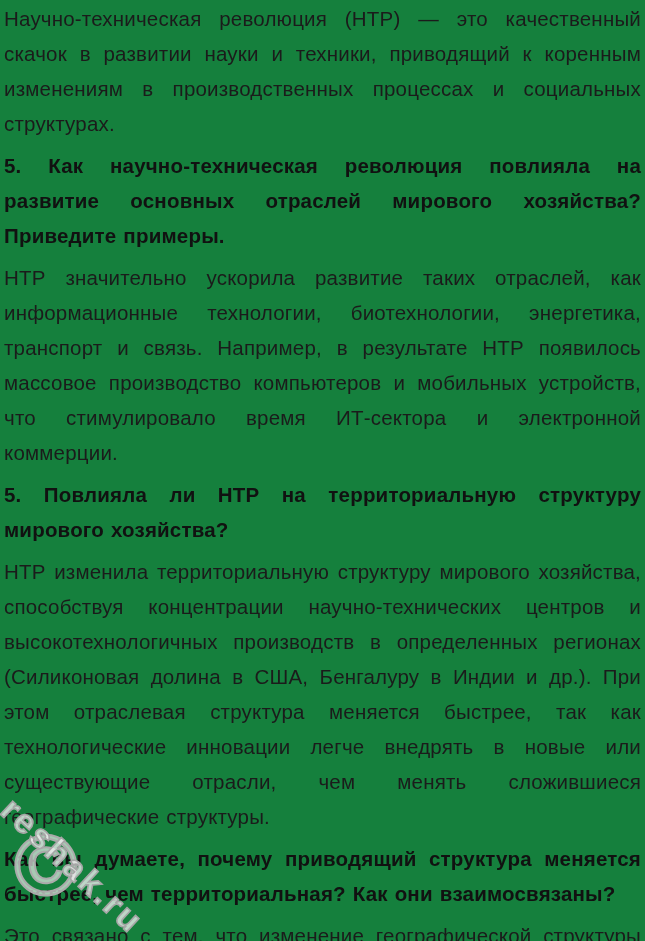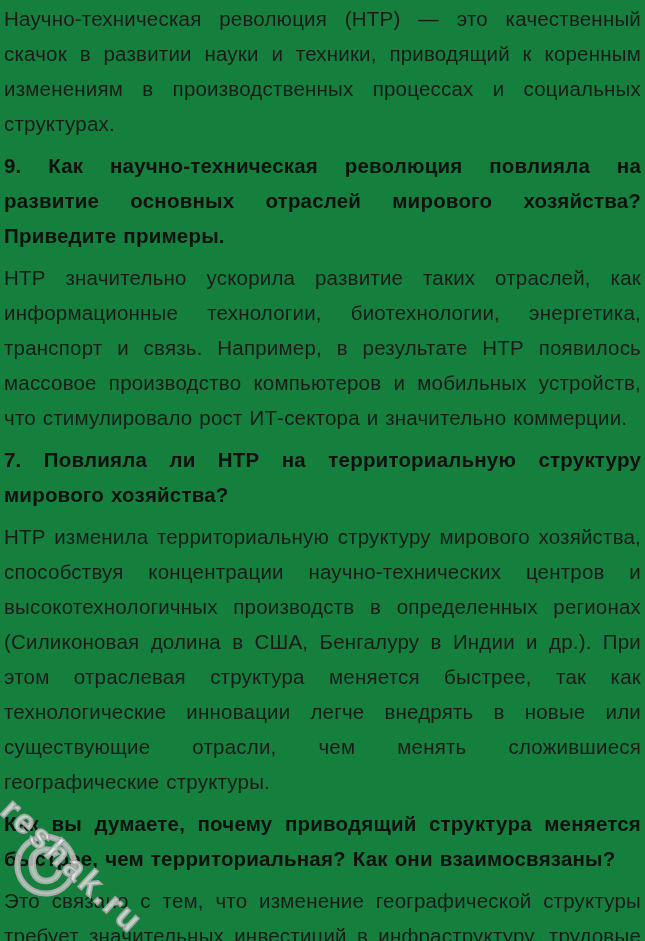--- a/index.html
+++ b/index.html
@@ -76,25 +76,25 @@
   }
 </style>
 </head>
 <body>
 
 <div class="page">
 
   <div class="text-col">
     <p class="block paragraph">Научно-техническая революция (НТР) — это качественный скачок в развитии науки и техники, приводящий к коренным изменениям в производственных процессах и социальных структурах.</p>
 
-    <p class="block heading">9. Как научно-техническая революция повлияла на развитие основных отраслей мирового хозяйства? Приведите примеры.</p>
+    <p class="block heading">5. Как научно-техническая революция повлияла на развитие основных отраслей мирового хозяйства? Приведите примеры.</p>
 
-    <p class="block paragraph">НТР значительно ускорила развитие таких отраслей, как информационные технологии, биотехнологии, энергетика, транспорт и связь. Например, в результате НТР появилось массовое производство компьютеров и мобильных устройств, что стимулировало рост ИТ-сектора и значительно коммерции.</p>
+    <p class="block paragraph">НТР значительно ускорила развитие таких отраслей, как информационные технологии, биотехнологии, энергетика, транспорт и связь. Например, в результате НТР появилось массовое производство компьютеров и мобильных устройств, что стимулировало время ИТ-сектора и электронной коммерции.</p>
 
-    <p class="block heading">7. Повлияла ли НТР на территориальную структуру мирового хозяйства?</p>
+    <p class="block heading">5. Повлияла ли НТР на территориальную структуру мирового хозяйства?</p>
 
     <p class="block paragraph">НТР изменила территориальную структуру мирового хозяйства, способствуя концентрации научно-технических центров и высокотехнологичных производств в определенных регионах (Силиконовая долина в США, Бенгалуру в Индии и др.). При этом отраслевая структура меняется быстрее, так как технологические инновации легче внедрять в новые или существующие отрасли, чем менять сложившиеся географические структуры.</p>
 
     <p class="block heading">Как вы думаете, почему приводящий структура меняется быстрее, чем территориальная? Как они взаимосвязаны?</p>
 
     <p class="block paragraph">Это связано с тем, что изменение географической структуры требует значительных инвестиций в инфраструктуру, трудовые ресурсы и капитальные вложения. В то время как изменения в отраслевой структуре могут происходить через внедрение новых технологий или модернизацию существующих производств.</p>
   </div>
 
   <div class="watermark">
     <span class="wm-symbol">©</span>

